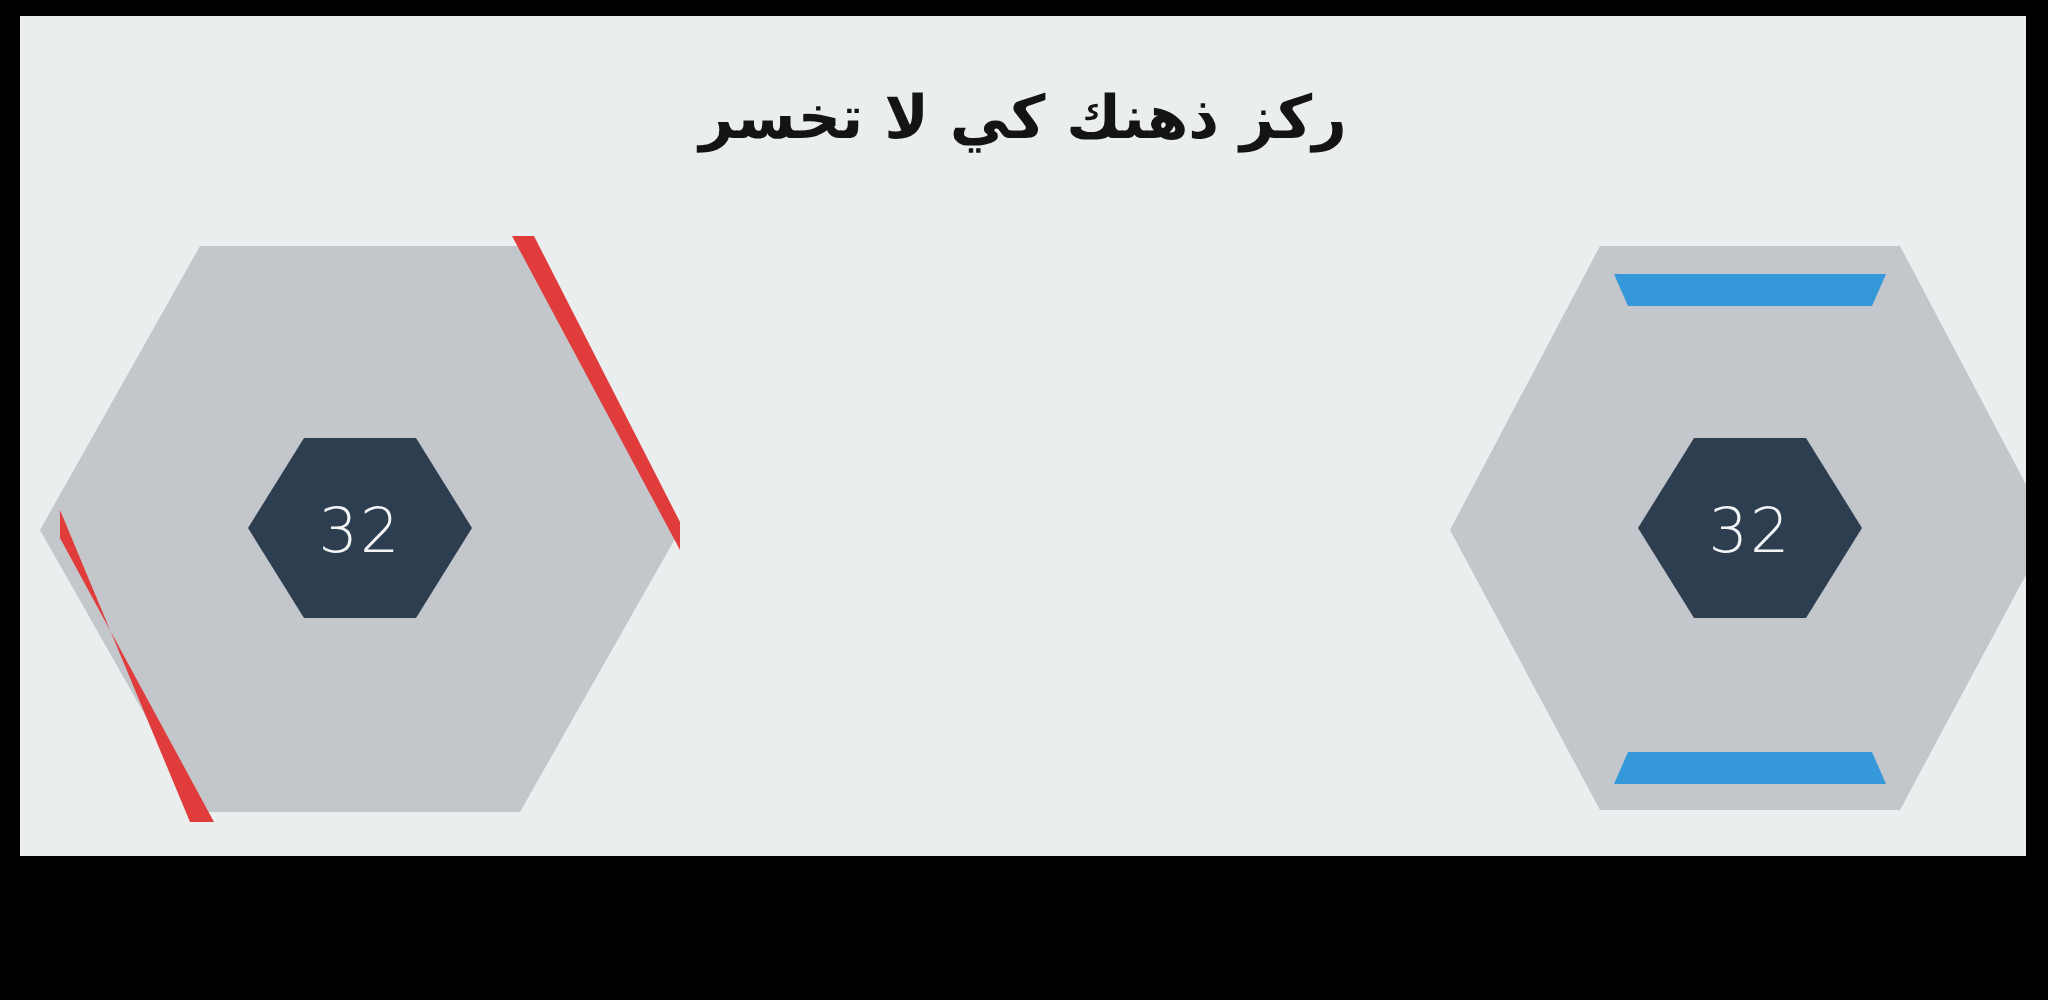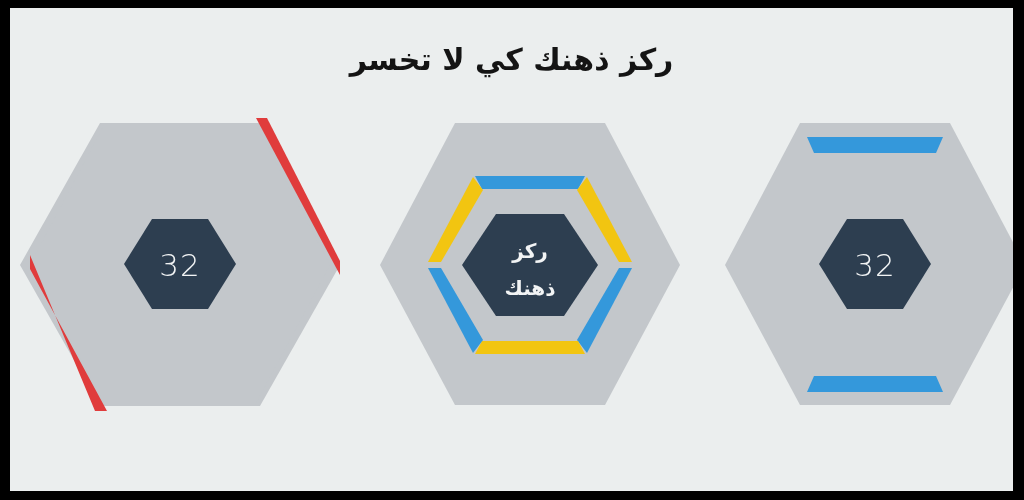--- a/index.html
+++ b/index.html
@@ -5,21 +5,21 @@
   * { margin:0; padding:0; box-sizing:border-box; }
   html, body {
     width:1024px; height:500px;
     background:#000000;
     font-family:"DejaVu Sans", sans-serif;
     overflow:hidden;
   }
   #game-frame {
     position:absolute;
     left:10px; top:8px;
-    width:1003px; height:483px;
+    width:1003px; height:420px;
     background:#EBEEEE;
     overflow:hidden;
   }
   #title {
     position:absolute;
     top:34px; left:0; width:100%;
     text-align:center;
     font-size:30px;
     font-weight:700;
     color:#141414;
@@ -62,44 +62,20 @@
 
       <polygon points="241,5 252,5 325,148 325,162" fill="#E03C3C"></polygon>
 
       <polygon points="15,142 15,156 92,298 80,298" fill="#E03C3C"></polygon>
 
       <polygon points="137,106 193,106 221,151 193,196 137,196 109,151" fill="#2D3E50"></polygon>
       <text class="hex-label hex-number" x="165" y="163">32</text>
     </svg>
   </div>
 
-  <div class="hex-stage" style="left:355px; top:105px;">
-    <svg width="330" height="305" viewBox="0 0 330 305">
-      <polygon points="90,10 240,10 315,152 240,292 90,292 15,152" fill="#C3C7CB"></polygon>
-
-      <g>
-
-        <polygon points="110,63 220,63 213,76 117,76" fill="#3498DB"></polygon>
-
-        <polygon points="222,64 267,149 254,149 212,77" fill="#F2C511"></polygon>
-
-        <polygon points="267,155 222,240 212,227 254,155" fill="#3498DB"></polygon>
-
-        <polygon points="220,241 110,241 117,228 213,228" fill="#F2C511"></polygon>
-
-        <polygon points="108,240 63,155 76,155 118,227" fill="#3498DB"></polygon>
-
-        <polygon points="63,149 108,64 118,77 76,149" fill="#F2C511"></polygon>
-      </g>
-
-      <polygon points="131,101 199,101 233,152 199,203 131,203 97,152" fill="#2D3E50"></polygon>
-      <text class="hex-label hex-word" x="165" y="145">ركز</text>
-      <text class="hex-label hex-word" x="165" y="182">ذهنك</text>
-    </svg>
-  </div>
 
   <div class="hex-stage" style="left:700px; top:105px;">
     <svg width="330" height="305" viewBox="0 0 330 305">
       <polygon points="90,10 240,10 315,152 240,292 90,292 15,152" fill="#C3C7CB"></polygon>
 
       <polygon points="97,24 233,24 226,40 104,40" fill="#3498DB"></polygon>
 
       <polygon points="233,279 97,279 104,263 226,263" fill="#3498DB"></polygon>
 
       <polygon points="137,106 193,106 221,151 193,196 137,196 109,151" fill="#2D3E50"></polygon>

